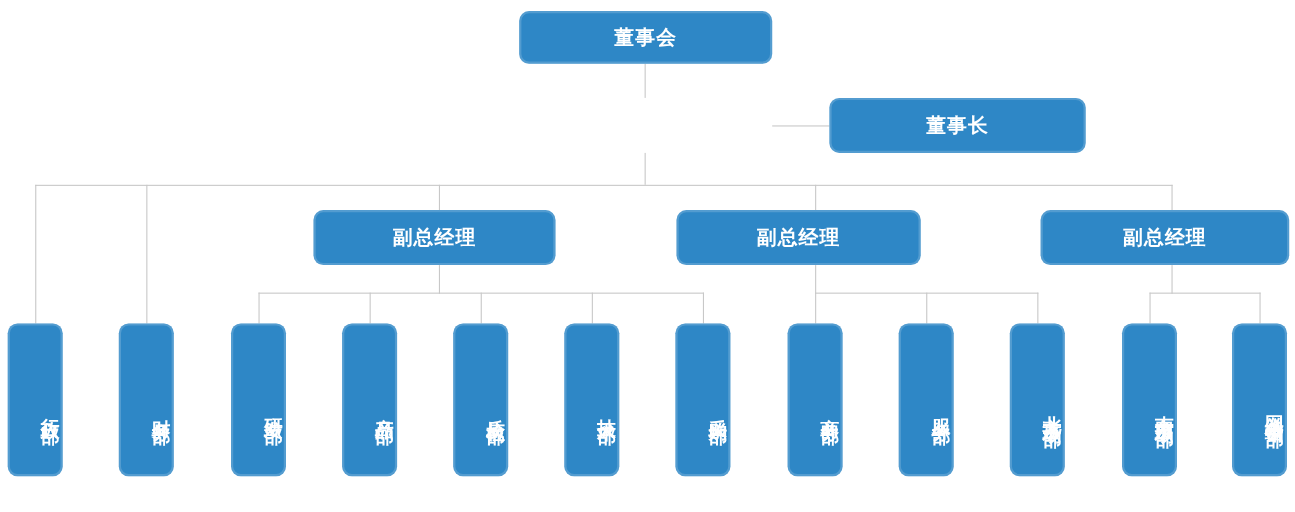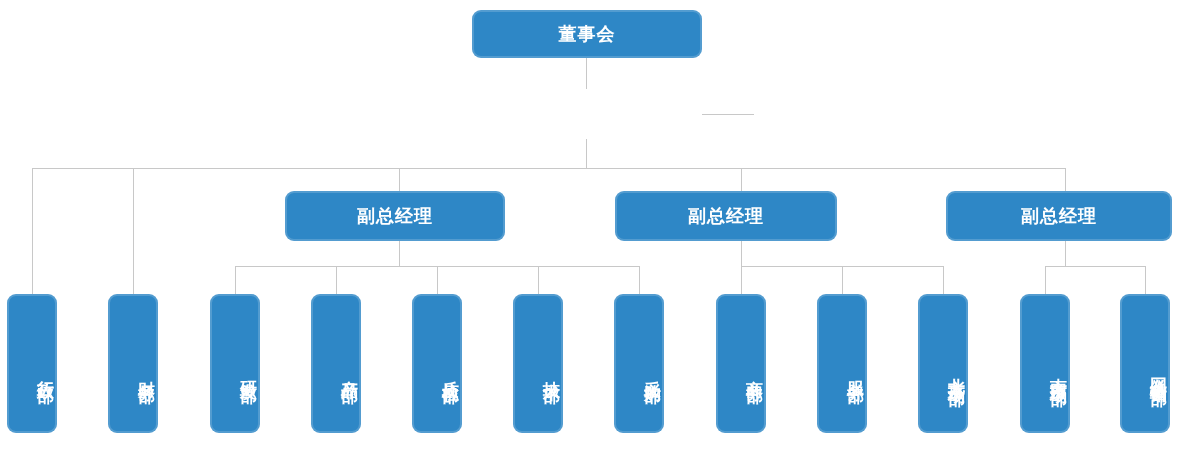--- a/index.html
+++ b/index.html
@@ -79,20 +79,23 @@
   <div class="line v" style="left:639px;top:266px;height:28px"></div>
   <div class="line v" style="left:842px;top:266px;height:28px"></div>
   <div class="line v" style="left:943px;top:266px;height:28px"></div>
   <div class="line v" style="left:1045px;top:266px;height:28px"></div>
   <div class="line v" style="left:1145px;top:266px;height:28px"></div>
 
   <div class="node h-node" style="left:472px;top:10px;width:230px;height:48px">
     <span>董事会</span>
   </div>
 
+  <div class="node h-node" style="left:754px;top:89px;width:233px;height:50px">
+    <span>董事长</span>
+  </div>
 
   <div class="node h-node" style="left:285px;top:191px;width:220px;height:50px">
     <span>副总经理</span>
   </div>
   <div class="node h-node" style="left:615px;top:191px;width:222px;height:50px">
     <span>副总经理</span>
   </div>
   <div class="node h-node" style="left:946px;top:191px;width:226px;height:50px">
     <span>副总经理</span>
   </div>

